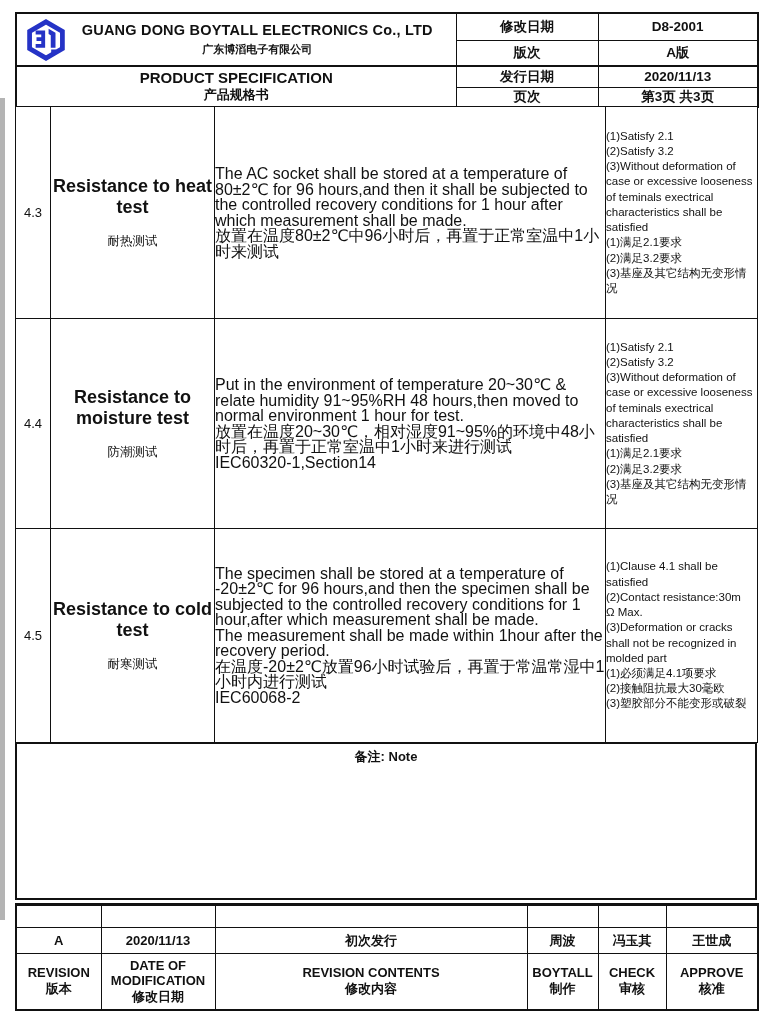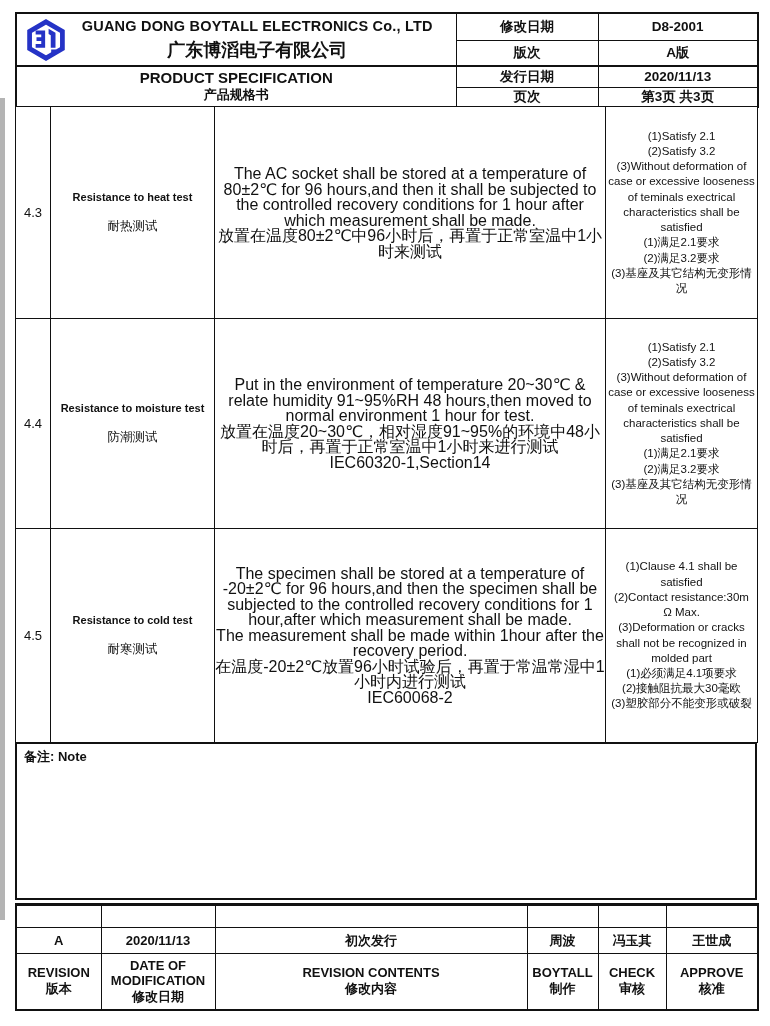--- a/index.html
+++ b/index.html
@@ -16,42 +16,42 @@
 
   
   .hdr { left:15px; top:12px; width:742px; border-width:2px; }
   .hdr td { padding:0; }
   .hdr tr.r1 { height:27px; } .hdr tr.r2 { height:26px; }
   .hdr tr.r3 { height:21px; } .hdr tr.r4 { height:20px; }
   .hdr tr.thick td { border-top:2.5px solid #111; }
   .company { position:relative; text-align:center; vertical-align:middle; }
   .logo { position:absolute; left:10px; top:5px; }
   .company-en { font-weight:bold; font-size:14.5px; letter-spacing:0.2px; padding-left:42px; }
-  .company-cn { font-weight:bold; font-size:18px; padding-left:42px; margin-top:4px; }
+  .company-cn { font-weight:bold; font-size:11px; padding-left:42px; margin-top:4px; }
   .spec { text-align:center; vertical-align:middle; }
   .spec-en { font-weight:bold; font-size:15px; }
   .spec-cn { font-weight:bold; font-size:13px; }
   .hlabel, .hvalue { text-align:center; vertical-align:middle; font-weight:bold; font-size:13.5px; }
 
   
   .main { left:15px; top:106px; width:742px; }
-  .main td { vertical-align:middle; padding:0;text-align:center; }
+  .main td { vertical-align:middle; padding:0; }
   .main tr.row1 { height:212px; } .main tr.row2 { height:210px; } .main tr.row3 { height:214px; }
   .c-no   { text-align:center; font-size:13px; }
   .c-name { text-align:center; }
-  .name-en { font-weight:bold; font-size:11px; }
+  .name-en { font-weight:bold; font-size:18px; }
   .name-cn { font-size:12.5px; margin-top:15px; }
   .c-cond { font-size:16px; line-height:15.5px; padding:3px 5px; white-space:pre-wrap; }
   .c-crit { font-size:11.5px; line-height:15.2px; padding:3px 3px; white-space:pre-wrap; }
 
   
   .note {
     position:absolute; left:15px; top:742px; width:742px; height:158px;
     border:2px solid #111; box-sizing:border-box;
-    font-weight:bold; font-size:13px; padding:4px 7px;
+    font-weight:bold; font-size:13px; padding:4px 7px;text-align:center;
   }
 
   
   .rev { left:15px; top:903px; width:742px; border-width:2px; border-top-width:3px; }
   .rev td { text-align:center; vertical-align:middle; font-weight:bold; padding:0; }
   .rev tr.re { height:23px; } .rev tr.ra { height:26px; } .rev tr.rh { height:56px; }
   .rev .entry { font-size:13px; }
   .hd-en { font-weight:bold; font-size:13px; line-height:15px; }
   .hd-cn { font-weight:bold; font-size:13px; line-height:16px; margin-top:1px; }
 </style>

